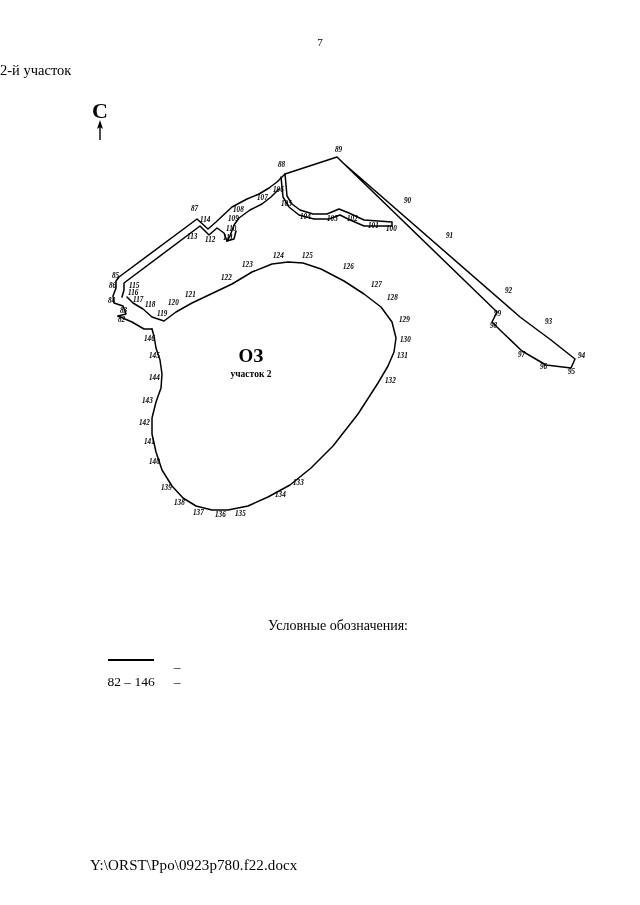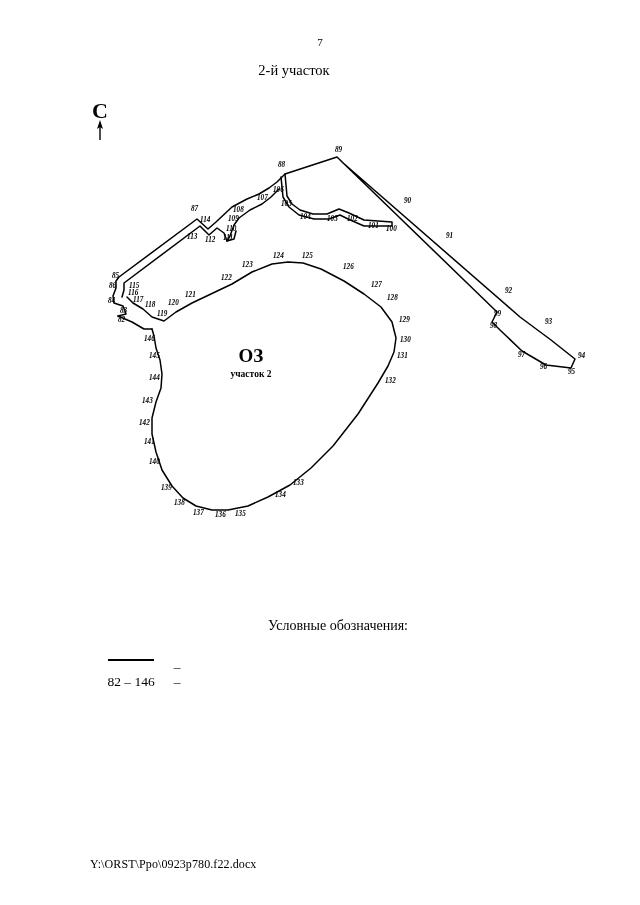--- a/index.html
+++ b/index.html
@@ -29,21 +29,21 @@
     width: 640px;
     text-align: center;
     font-size: 11px;
     letter-spacing: 0.2px;
   }
   .sheet-title {
     position: absolute;
     top: 62px;
     left: 0;
     width: 588px;
-    text-align: center;
+    text-align: left;
     font-size: 14.5px;
   }
   
   .north {
     position: absolute;
     left: 88px;
     top: 100px;
     width: 32px;
     height: 48px;
   }
@@ -153,21 +153,21 @@
   .legend-row.row-line .legend-text,
   .legend-row.row-line .legend-dash {
     position: relative;
     top: 10px;
   }
   
   .footer {
     position: absolute;
     left: 90px;
     top: 857px;
-    font-size: 12px;
+    font-size: 15px;
     letter-spacing: 0.1px;
   }
 </style>
 </head>
 <body>
 
 <div class="page">
 
   <div class="page-number">7</div>
   <div class="sheet-title">2-й участок</div>

